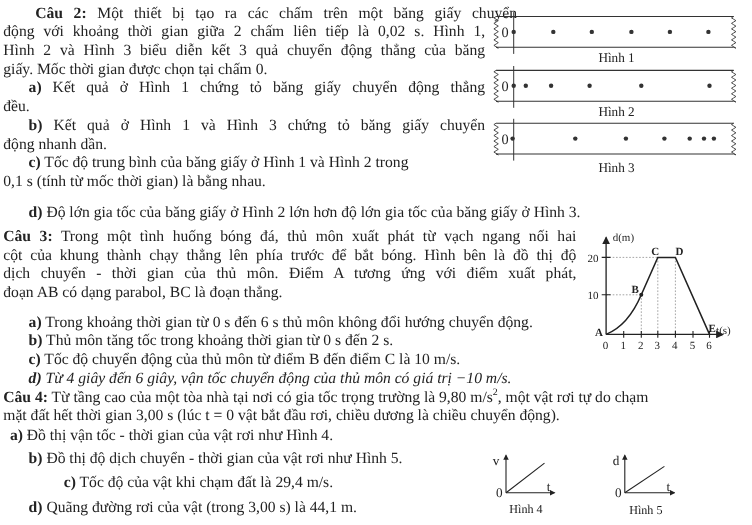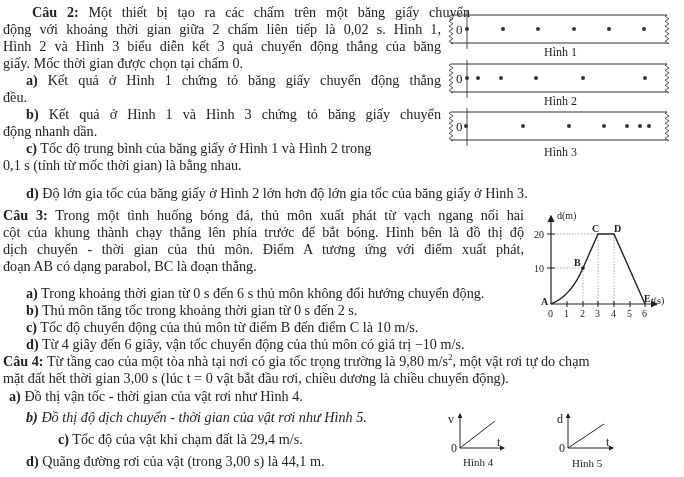--- a/index.html
+++ b/index.html
@@ -85,21 +85,21 @@
 
 <div>
   <div class="line just" style="left:3px;top:207px;width:521px;"><b>Câu 3:</b><span> Trong một tình huống bóng đá, thủ môn xuất phát từ vạch ngang nối hai</span></div>
   <div class="line just" style="left:3px;top:224px;width:521px;">cột của khung thành chạy thẳng lên phía trước để bắt bóng. Hình bên là đồ thị độ</div>
   <div class="line just" style="left:3px;top:241px;width:521px;">dịch chuyển - thời gian của thủ môn. Điểm A tương ứng với điểm xuất phát,</div>
   <div class="line" style="left:3px;top:258px;">đoạn AB có dạng parabol, BC là đoạn thẳng.</div>
 
   <div class="line" style="left:26px;top:285px;"><b>a)</b><span> Trong khoảng thời gian từ 0 s đến 6 s thủ môn không đổi hướng chuyển động.</span></div>
   <div class="line" style="left:26px;top:302px;"><b>b)</b><span> Thủ môn tăng tốc trong khoảng thời gian từ 0 s đến 2 s.</span></div>
   <div class="line" style="left:26px;top:319px;"><b>c)</b><span> Tốc độ chuyển động của thủ môn từ điểm B đến điểm C là 10 m/s.</span></div>
-  <div class="line" style="left:26px;top:336px;"><b>d)</b><span> Từ 4 giây đến 6 giây, vận tốc chuyển động của thủ môn có giá trị −10 m/s.</span></div>
+  <div class="line" style="left:26px;top:336px;font-style:italic;"><b>d)</b><span> Từ 4 giây đến 6 giây, vận tốc chuyển động của thủ môn có giá trị −10 m/s.</span></div>
 </div>
 
 <svg width="684" height="477" style="pointer-events:none">
   <defs>
     <marker id="arr" markerWidth="6" markerHeight="6" refX="5" refY="3" orient="auto">
       <path d="M0,0 L6,3 L0,6 z" fill="#222"></path>
     </marker>
   </defs>
 
   <g stroke="#777" stroke-width="0.6" stroke-dasharray="1.5,1.5" fill="none">
@@ -147,21 +147,21 @@
     <text class="svgtext" x="614" y="232">D</text>
     <text class="svgtext" x="644" y="302">E</text>
   </g>
 </svg>
 
 <div>
   <div class="line" style="left:3px;top:353px;"><b>Câu 4:</b><span> Từ tầng cao của một tòa nhà tại nơi có gia tốc trọng trường là 9,80 m/s</span><sup style="font-size:9px;line-height:0">2</sup><span>, một vật rơi tự do chạm</span></div>
   <div class="line" style="left:3px;top:370px;">mặt đất hết thời gian 3,00 s (lúc t = 0 vật bắt đầu rơi, chiều dương là chiều chuyển động).</div>
 
   <div class="line" style="left:9px;top:388px;"><b>a)</b><span> Đồ thị vận tốc - thời gian của vật rơi như Hình 4.</span></div>
-  <div class="line" style="left:26px;top:409px;font-style:italic;"><b>b)</b><span> Đồ thị độ dịch chuyển - thời gian của vật rơi như Hình 5.</span></div>
+  <div class="line" style="left:26px;top:409px;"><b>b)</b><span> Đồ thị độ dịch chuyển - thời gian của vật rơi như Hình 5.</span></div>
   <div class="line" style="left:26px;top:431px;margin-left:32px;"><b>c)</b><span> Tốc độ của vật khi chạm đất là 29,4 m/s.</span></div>
   <div class="line" style="left:26px;top:453px;"><b>d)</b><span> Quãng đường rơi của vật (trong 3,00 s) là 44,1 m.</span></div>
 </div>
 
 <svg width="684" height="477" style="pointer-events:none">
   <defs>
     <marker id="arr2" markerWidth="5" markerHeight="5" refX="4" refY="2.5" orient="auto">
       <path d="M0,0 L5,2.5 L0,5 z" fill="#222"></path>
     </marker>
   </defs>

